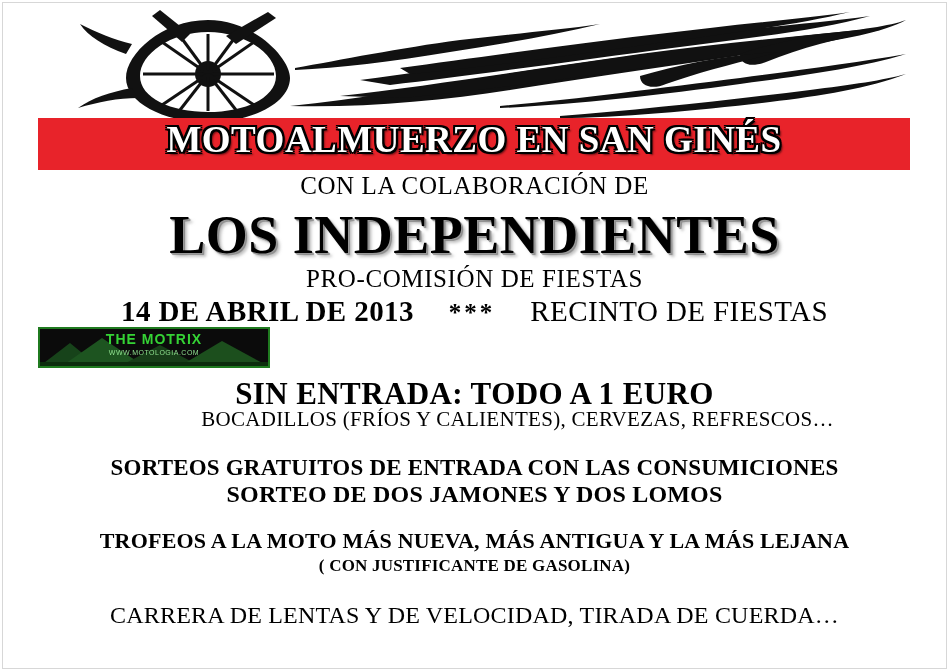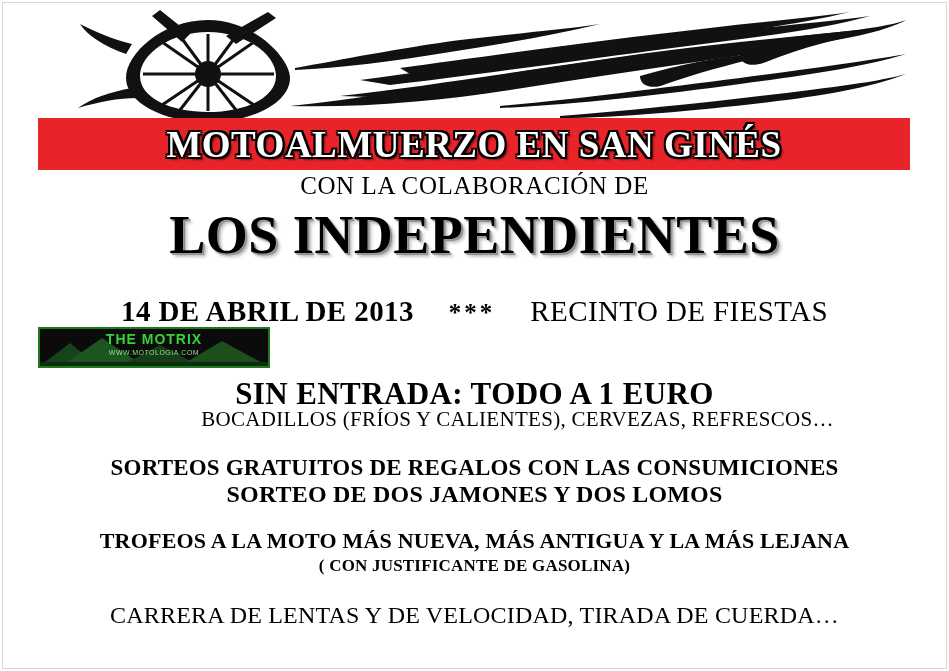--- a/index.html
+++ b/index.html
@@ -43,21 +43,20 @@
 
   
   .red-band {
     position: absolute;
     left: 38px;
     top: 118px;
     width: 872px;
     height: 52px;
     background: #e8232a;
     display: flex;
-    align-items: center;
     justify-content: center;
   }
   .red-band-title {
     font-family: "Liberation Serif", serif;
     font-weight: bold;
     font-size: 37px;
     letter-spacing: 0.5px;
     color: #ffffff;
     text-shadow:
        2px 0 0 #000, -2px 0 0 #000, 0 2px 0 #000, 0 -2px 0 #000,
@@ -254,20 +253,21 @@
   </div>
 
   <div class="red-band">
     <div class="red-band-title">MOTOALMUERZO EN SAN GINÉS</div>
   </div>
 
   <div class="line collab">CON LA COLABORACIÓN DE</div>
 
   <div class="line headline">LOS INDEPENDIENTES</div>
 
+  <div class="line subcommission">PRO-COMISIÓN DE FIESTAS</div>
 
   <div class="datestrip">
     <span class="dt">14 DE ABRIL DE 2013</span>
     <span class="sep">***</span>
     <span class="place">RECINTO DE FIESTAS</span>
   </div>
 
   <div class="watermark">
     <svg class="wm-mountains" viewBox="0 0 228 37" preserveAspectRatio="none" aria-hidden="true">
       <rect x="0" y="0" width="228" height="37" fill="#0b0b0b"></rect>
@@ -278,21 +278,21 @@
       <rect x="0" y="33" width="228" height="4" fill="#0c2d0d"></rect>
     </svg>
     <div class="wm-title">THE MOTRIX</div>
     <div class="wm-sub">WWW.MOTOLOGIA.COM</div>
   </div>
 
   <div class="line entrada">SIN ENTRADA: TODO A 1 EURO</div>
 
   <div class="line bocadillos">BOCADILLOS (FRÍOS Y CALIENTES), CERVEZAS, REFRESCOS…</div>
 
-  <div class="line sorteos">SORTEOS GRATUITOS DE REGALOS CON LAS CONSUMICIONES</div>
+  <div class="line sorteos">SORTEOS GRATUITOS DE ENTRADA CON LAS CONSUMICIONES</div>
   <div class="line sorteo2">SORTEO DE DOS JAMONES Y DOS LOMOS</div>
 
   <div class="line trofeos">TROFEOS A LA MOTO MÁS NUEVA, MÁS ANTIGUA Y LA MÁS LEJANA</div>
   <div class="line justificante">( CON JUSTIFICANTE DE GASOLINA)</div>
 
   <div class="line carrera">CARRERA DE LENTAS Y DE VELOCIDAD, TIRADA DE CUERDA…</div>
 
 </div>
 
 </body></html>

